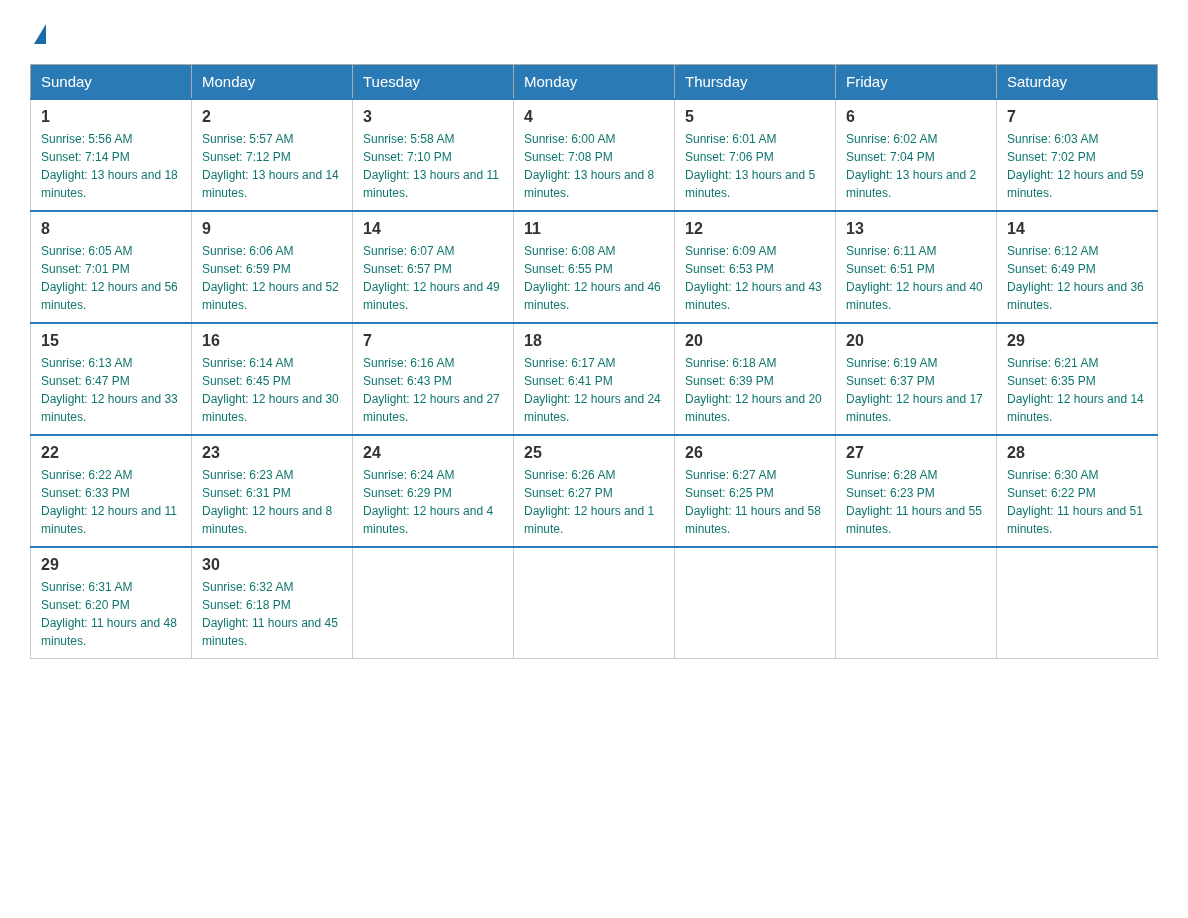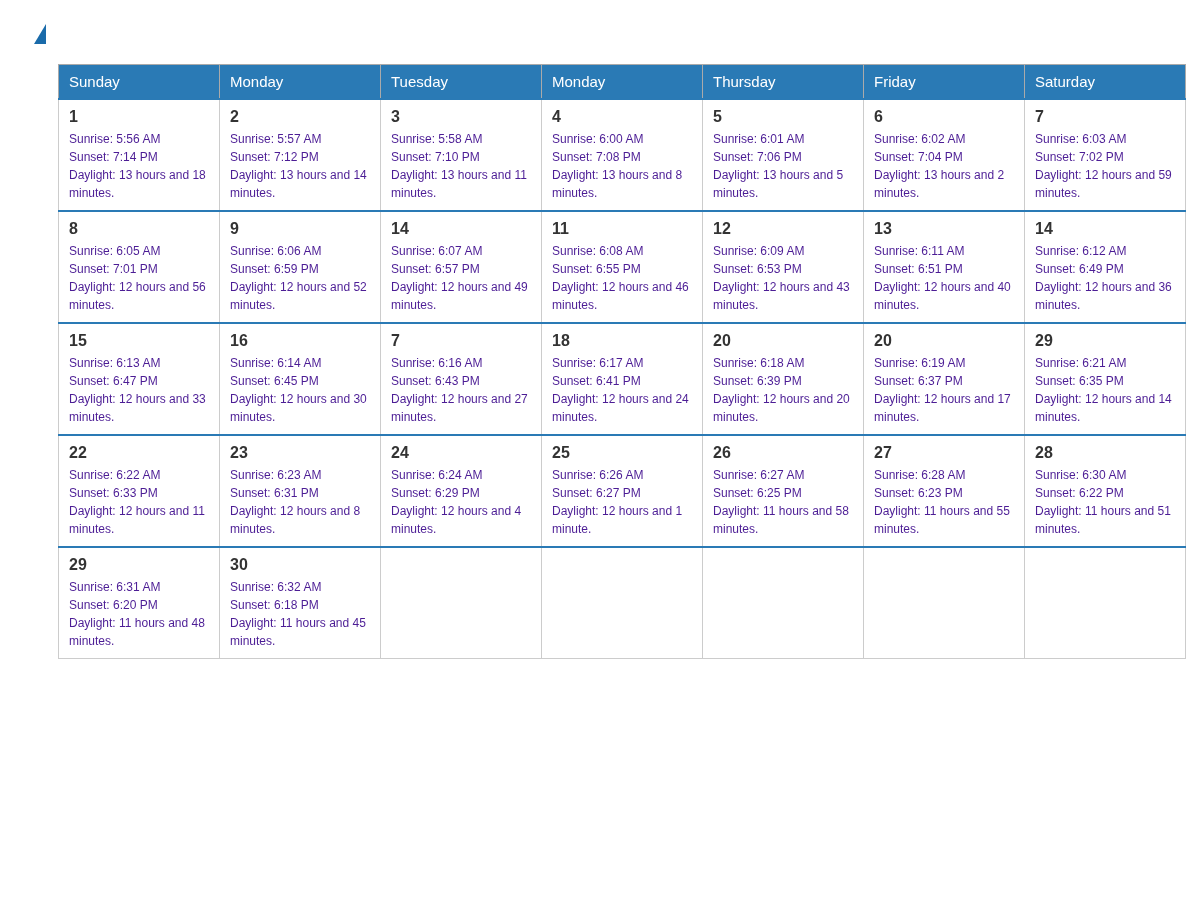--- a/index.html
+++ b/index.html
@@ -53,21 +53,20 @@
     }
     .location {
       font-size: 18px;
       color: #555;
       margin-top: 4px;
     }
     .calendar {
       width: 100%;
       border-collapse: collapse;
       border: 1px solid #aaa;
-      margin-left: 28px;
     }
     .calendar th {
       background-color: #2a7ab5;
       color: white;
       padding: 8px 10px;
       text-align: left;
       font-size: 15px;
       font-weight: normal;
       border: 1px solid #aaa;
     }
@@ -80,21 +79,21 @@
     }
     .day-number {
       font-size: 16px;
       font-weight: bold;
       color: #333;
       display: block;
       margin-bottom: 4px;
     }
     .day-info {
       font-size: 12px;
-      color: #4c1d95;
+      color: #0f766e;
       line-height: 1.5;
     }
     .empty-cell {
       background: #fff;
     }
     .calendar tr td {
       border-top: 2px solid #2a7ab5;
     }
     .calendar tr td:first-child {
       border-left: 1px solid #ccc;

